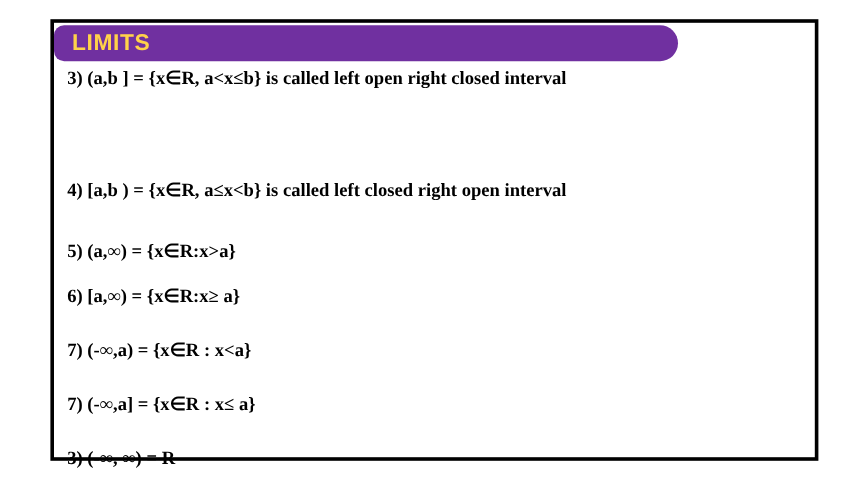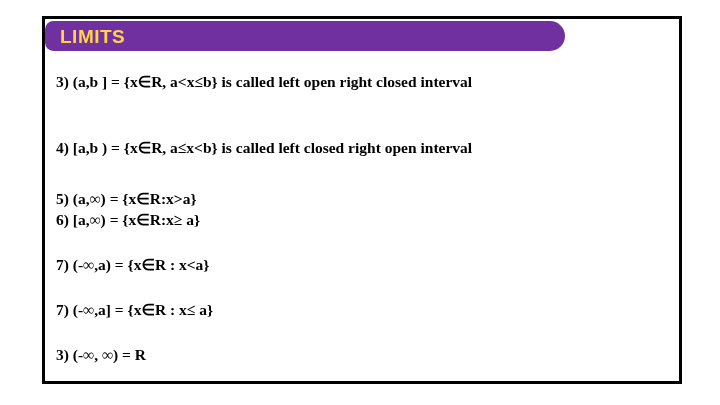--- a/index.html
+++ b/index.html
@@ -57,37 +57,37 @@
     font-size: 19px;
     letter-spacing: 0.5px;
     padding-left: 15px;
     line-height: 1;
   }
 
   
   #interval-list {
     position: absolute;
     left: 56px;
-    top: 73px;
+    top: 57px;
     width: 610px;
   }
 
   .interval-line {
     font-family: "Liberation Serif", serif;
     font-weight: bold;
     font-size: 15.5px;
     color: #000000;
     white-space: nowrap;
     line-height: 1.15;
   }
 
-  .gap-large { margin-top: 48px; }
+  .gap-large { margin-top: 75px; }
   .gap-xlarge { margin-top: 33px; }
   .gap-medium { margin-top: 27px; }
-  .gap-tight { margin-top: 4px; }
+  .gap-tight { margin-top: 21px; }
 </style>
 </head>
 <body>
 
 <div id="slide">
 
   <div id="content-frame"></div>
 
   <div id="title-banner">
     <span id="title-text">LIMITS</span>

